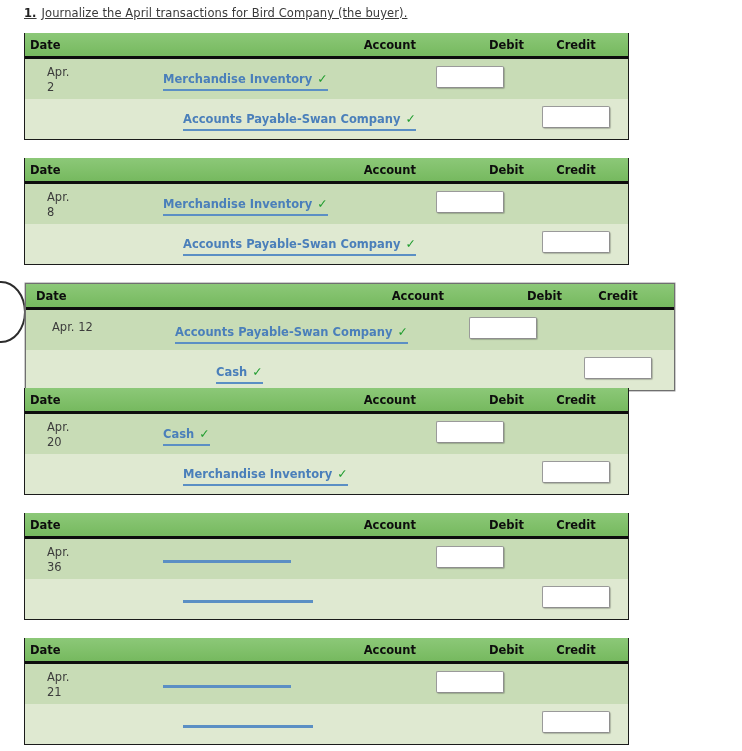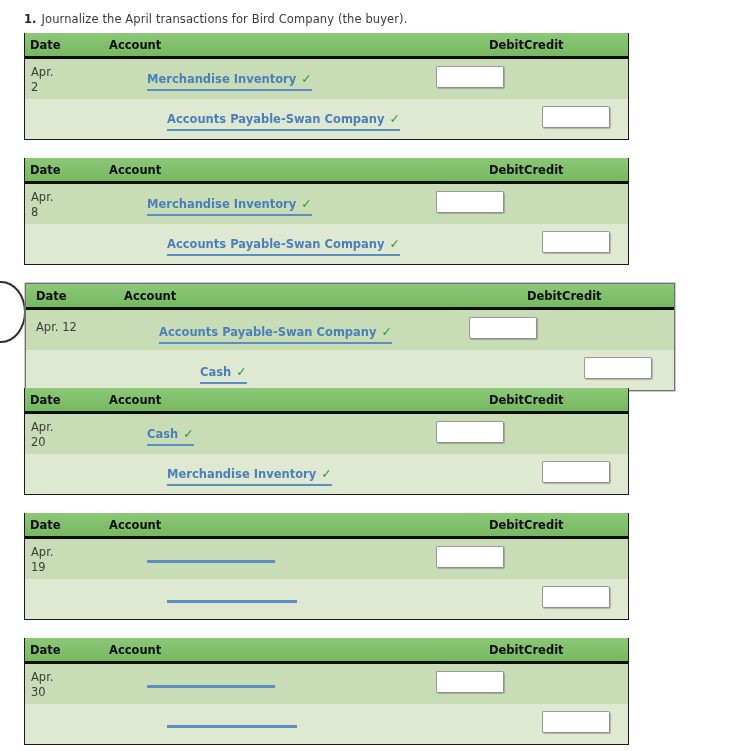--- a/index.html
+++ b/index.html
@@ -13,25 +13,26 @@
     position: relative;
     overflow: hidden;
     font-family: "DejaVu Sans", "Liberation Sans", sans-serif;
     -webkit-font-smoothing: antialiased;
   }
 
   
   .prompt {
     position: absolute;
     left: 24px;
-    top: 12px;
+    top: 6px;
     font-size: 11.5px;
     color: #3a3a3a;
     white-space: nowrap;
     letter-spacing: 0.1px;
+    text-decoration: underline;
   }
   .prompt .qnum {
     font-weight: bold;
     color: #222;
     margin-right: 5px;
   }
 
   
   .annot-circle {
     position: absolute;
@@ -67,43 +68,44 @@
     display: flex;
     align-items: center;
     height: 23px;
     background: linear-gradient(to bottom, #8cc878 0%, #80c06a 55%, #76b95f 100%);
     border-bottom: 3px solid #0d0d0d;
     font-weight: bold;
     font-size: 11.5px;
     color: #0d0d0d;
   }
   .jhead .c-date   { width: 84px; padding-left: 5px; text-align: left; box-sizing: border-box; }
-  .jhead .c-acct   { flex: 1; text-align: left; }
+  .jhead .c-acct   { flex: 1; text-align: right; }
   .jhead .c-debit  { width: 108px; text-align: right; }
-  .jhead .c-credit { width: 104px; }
+  .jhead .c-credit { width: 104px; text-align: center; }
 
   .journal.selected .jhead .c-date   { width: 98px; padding-left: 10px; }
   .journal.selected .jhead .c-debit  { width: 118px; }
   .journal.selected .jhead .c-credit { width: 112px; }
 
   .jrow {
     display: flex;
     align-items: stretch;
     min-height: 40px;
   }
   .jrow.r-debit  { background: #c8dcb6; }
   .jrow.r-credit { background: #dfe9d1; }
 
   .cell-date {
     width: 84px;
     box-sizing: border-box;
     padding: 6px 4px 0 6px;
     font-size: 11.5px;
     color: #3c3c3c;
     line-height: 15px;
+    margin-left: 16px;
   }
   .journal.selected .cell-date {
     width: 98px;
     padding-left: 10px;
     padding-top: 10px;
   }
   .cell-date .d-line { display: block; }
 
   .cell-acct {
     flex: 1;
@@ -297,21 +299,21 @@
     <div class="journal" style="top: 513px;">
       <div class="jhead">
         <div class="c-date">Date</div>
         <div class="c-acct">Account</div>
         <div class="c-debit">Debit</div>
         <div class="c-credit">Credit</div>
       </div>
       <div class="jrow r-debit">
         <div class="cell-date">
           <span class="d-line">Apr.</span>
-          <span class="d-line">19</span>
+          <span class="d-line">36</span>
         </div>
         <div class="cell-acct"><span class="acct-link blank"></span></div>
         <div class="cell-debit">
           <input type="text" class="amt-input" placeholder="" style="">
         </div>
         <div class="cell-credit"></div>
       </div>
       <div class="jrow r-credit">
         <div class="cell-date"></div>
         <div class="cell-acct indent"><span class="acct-link blank wide"></span></div>
@@ -324,21 +326,21 @@
     <div class="journal" style="top: 638px;">
       <div class="jhead">
         <div class="c-date">Date</div>
         <div class="c-acct">Account</div>
         <div class="c-debit">Debit</div>
         <div class="c-credit">Credit</div>
       </div>
       <div class="jrow r-debit">
         <div class="cell-date">
           <span class="d-line">Apr.</span>
-          <span class="d-line">30</span>
+          <span class="d-line">21</span>
         </div>
         <div class="cell-acct"><span class="acct-link blank"></span></div>
         <div class="cell-debit">
           <input type="text" class="amt-input" placeholder="" style="">
         </div>
         <div class="cell-credit"></div>
       </div>
       <div class="jrow r-credit">
         <div class="cell-date"></div>
         <div class="cell-acct indent"><span class="acct-link blank wide"></span></div>

